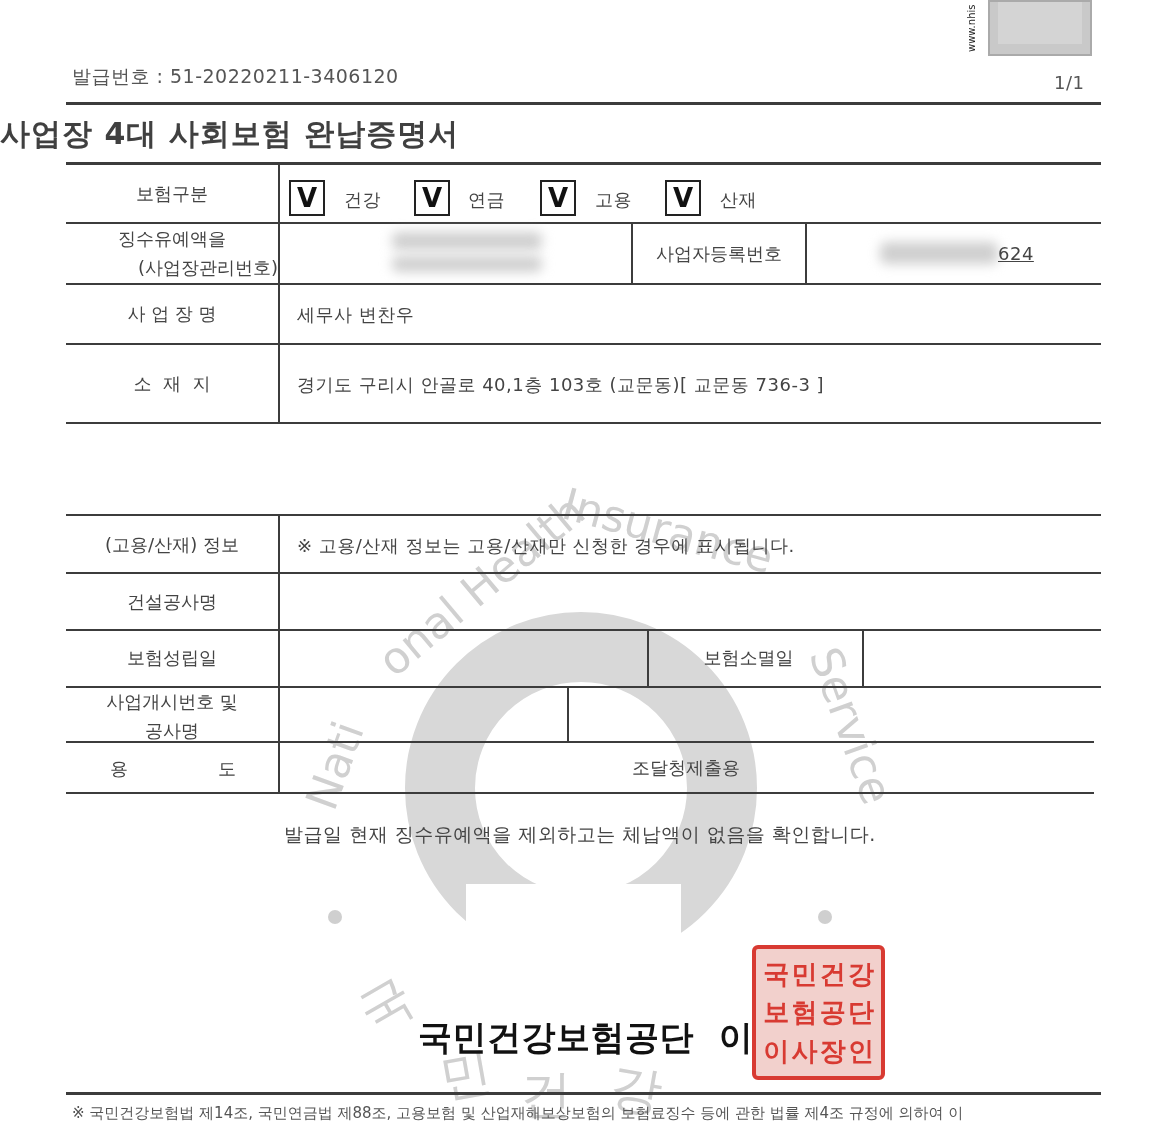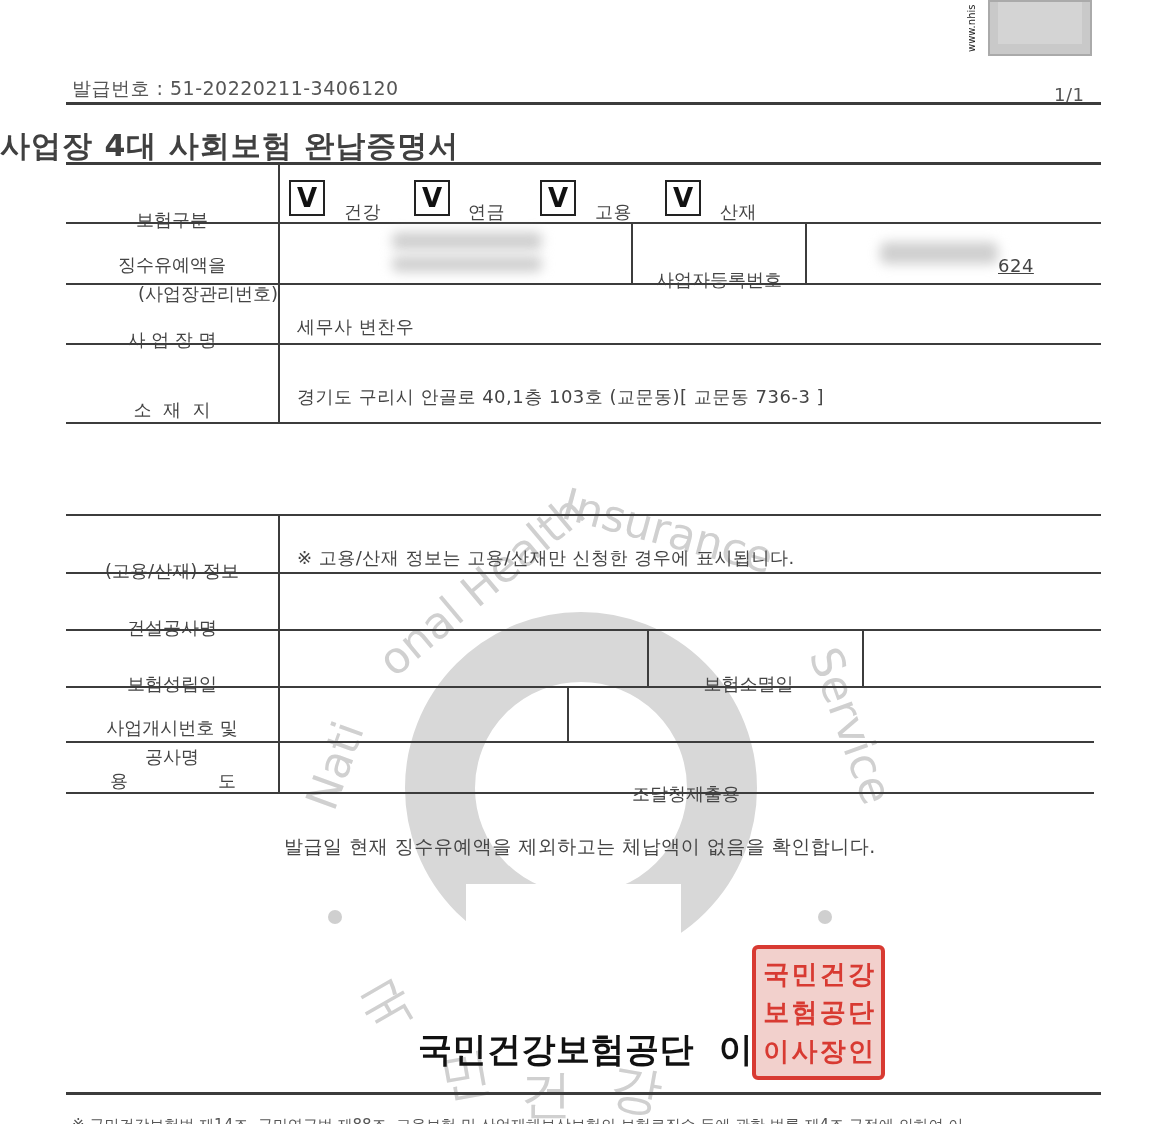--- a/index.html
+++ b/index.html
@@ -1,22 +1,22 @@
 <!DOCTYPE html>
 <html><head>
   <meta charset="utf-8">
   <style>
     html, body { margin:0; padding:0; background:#ffffff; }
     body { width:1170px; height:1124px; position:relative; overflow:hidden;
       font-family:"DejaVu Sans", "Liberation Sans", sans-serif; color:#3a3a3a; }
     .abs { position:absolute; }
     .hline { position:absolute; height:2px; background:#3c3c3c; }
     .vline { position:absolute; width:2px; background:#3c3c3c; }
-    .txt { position:absolute; white-space:nowrap; font-size:18px; color:#444; letter-spacing:0.5px;margin-top:12px; }
-    .lbl { position:absolute; text-align:center; font-size:18px; color:#444; line-height:22px;margin-top:26px; }
+    .txt { position:absolute; white-space:nowrap; font-size:18px; color:#444; letter-spacing:0.5px; }
+    .lbl { position:absolute; text-align:center; font-size:18px; color:#444; line-height:22px; }
     .chk { position:absolute; width:36px; height:36px; border:2px solid #222; box-sizing:border-box;
       font-family:"DejaVu Sans", sans-serif; font-weight:bold; font-size:26px; color:#111;
       text-align:center; line-height:32px; }
     .blur { position:absolute; background:#cfcfcf; filter:blur(6px); border-radius:6px; }
     
     .wm-ring { position:absolute; left:405px; top:612px; width:352px; height:352px; border-radius:50%;
       border:70px solid #d8d8d8; box-sizing:border-box; }
     .wm-heart { position:absolute; left:490px; top:700px; width:180px; height:170px; background:#fff;
       border-radius:40% 40% 50% 50%; }
     .wm-text { position:absolute; color:#d0d0d0; font-size:44px; font-family:"DejaVu Sans", sans-serif; }

